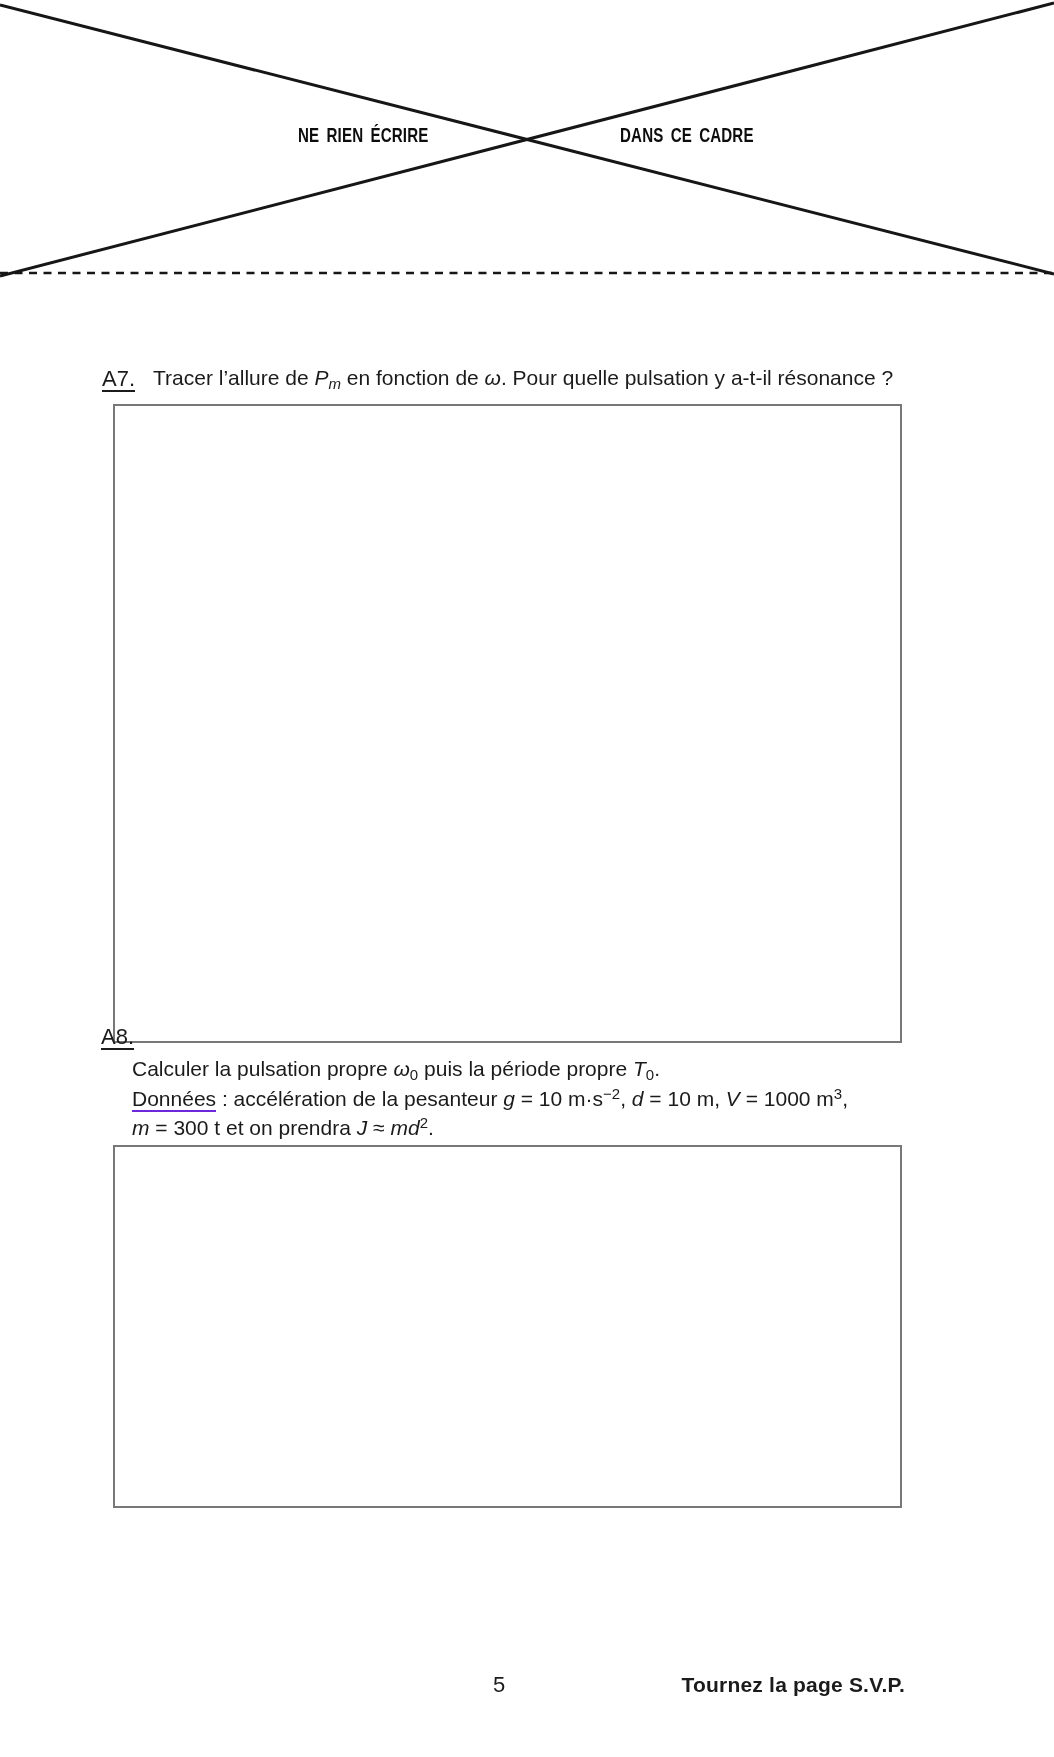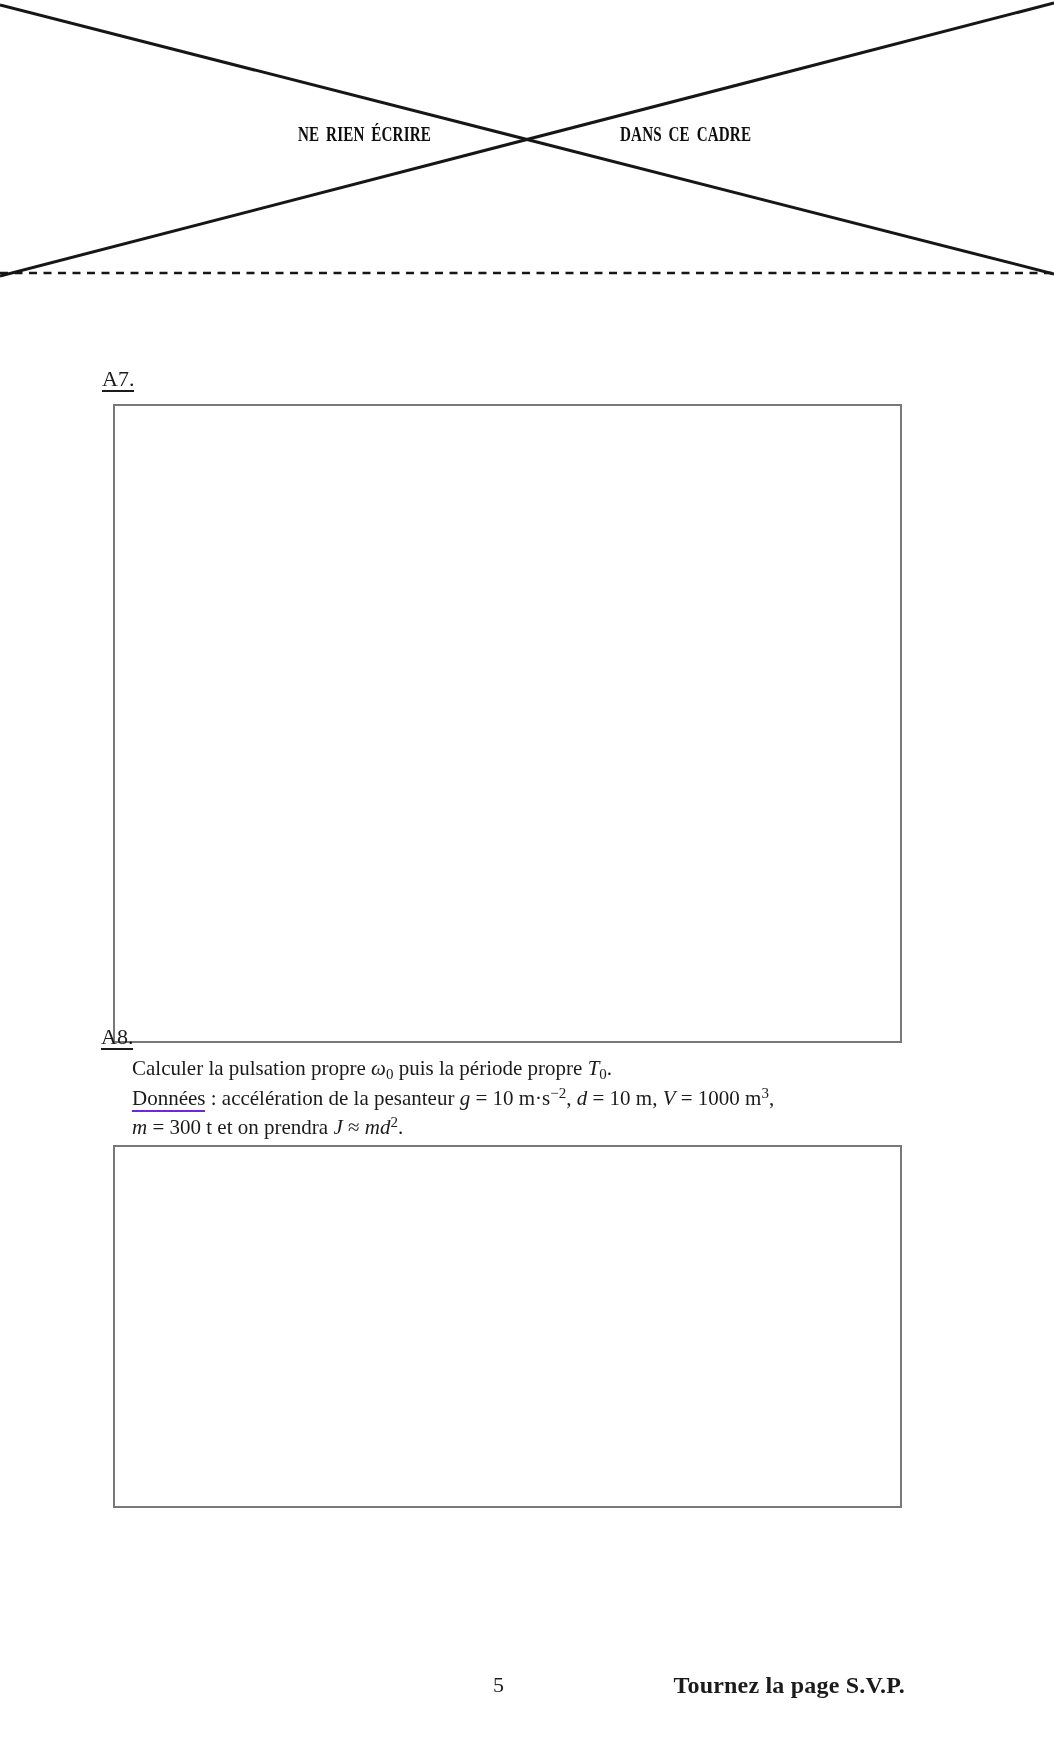--- a/index.html
+++ b/index.html
@@ -1,21 +1,21 @@
 <!DOCTYPE html>
 <html><head>
 <meta charset="utf-8">
 <style>
   html, body { margin: 0; padding: 0; background: #ffffff; }
   .page {
     position: relative;
     width: 1054px;
     height: 1757px;
     background: #ffffff;
-    font-family: Liberation Serif, serif;
+    font-family: Liberation Sans, sans-serif;
     color: #1b1b1b;
     overflow: hidden;
   }
   .frame-svg { position: absolute; left: 0; top: 0; }
   .frame-label {
     position: absolute;
     top: 124px;
     font-size: 21px;
     line-height: 21px;
     font-weight: 700;
@@ -57,21 +57,21 @@
   .box-a8 { left: 113px; top: 1145px; width: 785px; height: 359px; }
 
   .footer-num {
     position: absolute;
     left: 493px; top: 1673px;
     font-size: 22px; line-height: 24px;
   }
   .footer-note {
     position: absolute;
     right: 149px; top: 1673px;
-    font-size: 24px; line-height: 24px;
+    font-size: 21px; line-height: 24px;
     font-weight: 700;
     letter-spacing: 0.2px;
     white-space: pre;
     text-align: right;
   }
 </style>
 </head>
 <body>
 
 <div class="page">
@@ -79,20 +79,21 @@
   <svg class="frame-svg" width="1054" height="285" viewBox="0 0 1054 285">
     <line x1="0" y1="5" x2="1054" y2="274" stroke="#161616" stroke-width="3"></line>
     <line x1="0" y1="276" x2="1054" y2="3" stroke="#161616" stroke-width="3"></line>
     <line x1="0" y1="273" x2="1054" y2="273" stroke="#161616" stroke-width="2.5" stroke-dasharray="8 6.5"></line>
   </svg>
 
   <div class="frame-label left">NE RIEN ÉCRIRE</div>
   <div class="frame-label right">DANS CE CADRE</div>
 
   <div class="q-label" style="left:102px; top:368px;">A7.</div>
+  <div class="q-text" style="left:153px; top:364px;"><span>Tracer l’allure de </span><span class="mvar">P</span><span class="msub mvar">m</span><span> en fonction de </span><span class="mvar">ω</span><span>. Pour quelle pulsation y a-t-il résonance ?</span></div>
 
   <div class="answer-box box-a7"></div>
 
   <div class="q-label" style="left:101px; top:1026px;">A8.</div>
   <div class="q-text q8" style="left:132px; top:1055px;"><div><span>Calculer la pulsation propre </span><span class="mvar">ω</span><span class="msub">0</span><span> puis la période propre </span><span class="mvar">T</span><span class="msub">0</span><span>.</span></div><div><span class="ul">Données</span><span> : accélération de la pesanteur </span><span class="mvar">g</span><span> = 10 m·s</span><span class="msup">−2</span><span>, </span><span class="mvar">d</span><span> = 10 m, </span><span class="mvar">V</span><span> = 1000 m</span><span class="msup">3</span><span>,</span></div><div><span class="mvar">m</span><span> = 300 t et on prendra </span><span class="mvar">J</span><span> ≈ </span><span class="mvar">md</span><span class="msup">2</span><span>.</span></div></div>
 
   <div class="answer-box box-a8"></div>
 
   <div class="footer-num">5</div>
   <div class="footer-note">Tournez la page S.V.P.</div>

